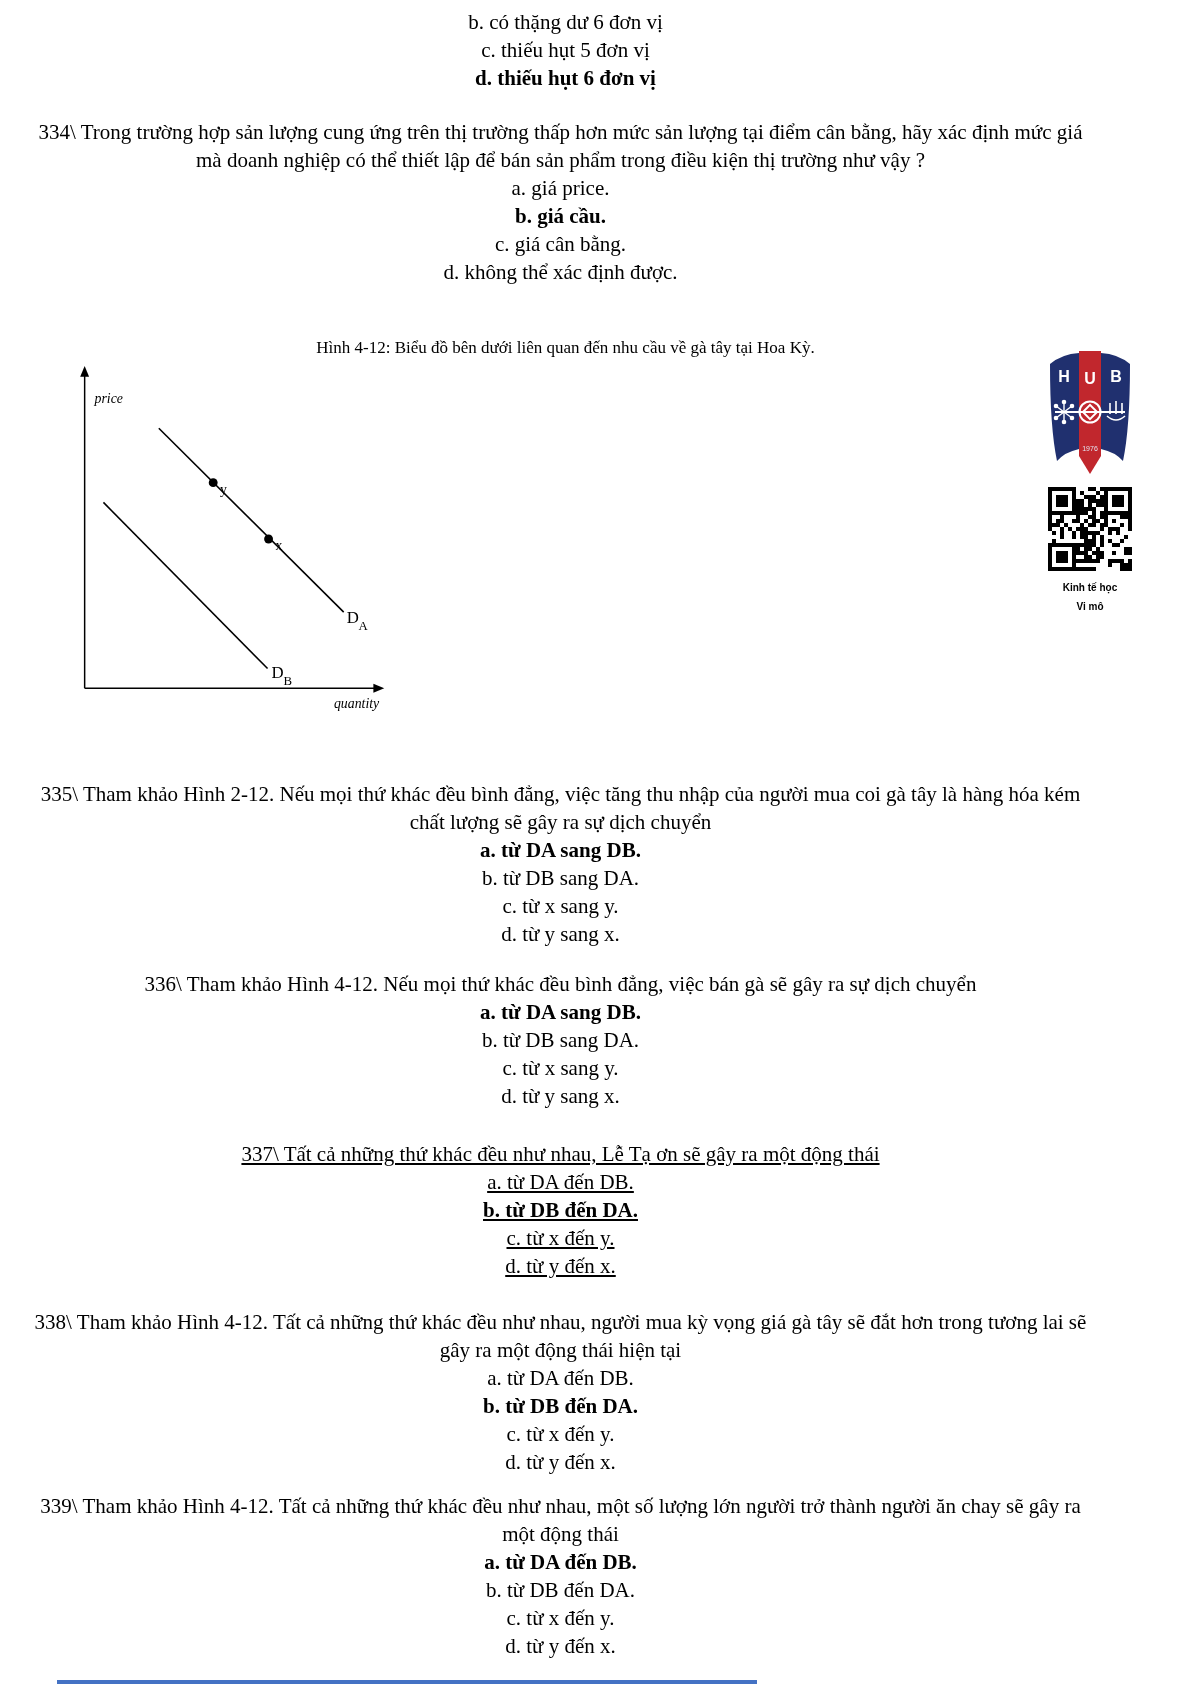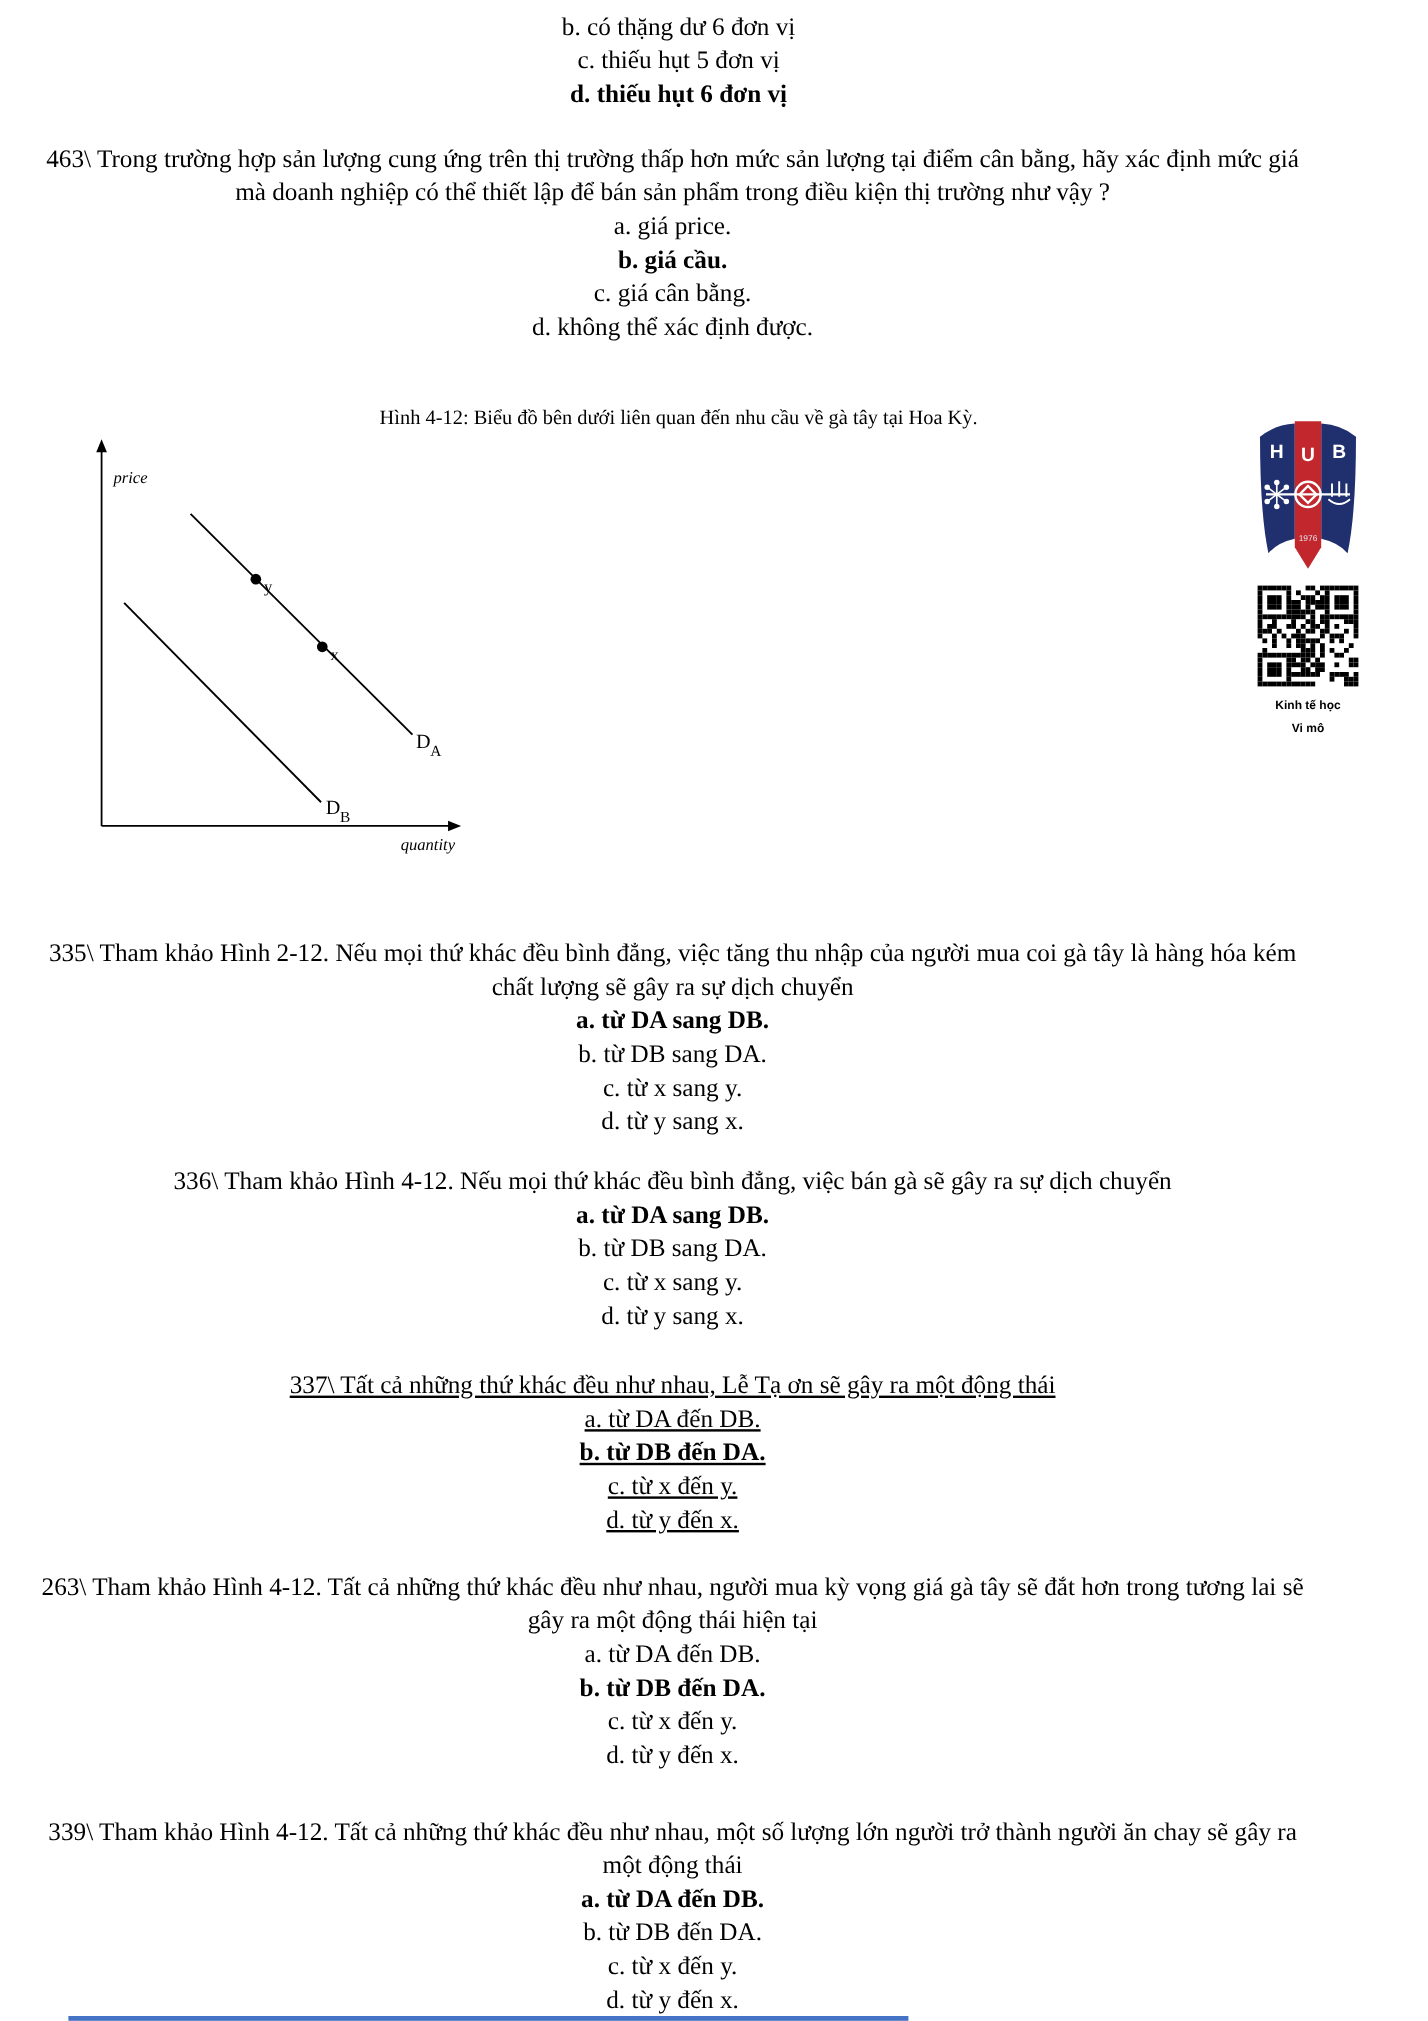--- a/index.html
+++ b/index.html
@@ -14,21 +14,21 @@
   .question .stem{font-size:21px;line-height:28px;}
   .question .opt{font-size:21px;line-height:28px;}
   #q334-slot .question{margin-top:26px;}
   #figure-block{margin-top:48px;}
   #figure-caption{font-size:17px;line-height:28px;}
   #chart-wrap{margin-left:32px;margin-top:2px;width:340px;height:352px;}
   #rest-slot > .question:nth-child(1){margin-top:64px;}
   #rest-slot > .question:nth-child(2){margin-top:22px;}
   #rest-slot > .question:nth-child(3){margin-top:30px;text-decoration:underline;}
   #rest-slot > .question:nth-child(4){margin-top:28px;}
-  #rest-slot > .question:nth-child(5){margin-top:36px;font-family:Liberation Serif, serif;}
+  #rest-slot > .question:nth-child(5){margin-top:16px;font-family:Liberation Serif, serif;}
   .chart-label{font-style:italic;font-size:14px;font-family:"Liberation Serif",serif;}
   .curve-label{font-size:17px;font-family:"Liberation Serif",serif;}
   .curve-sub{font-size:13px;font-family:"Liberation Serif",serif;}
   .pt-label{font-size:14px;font-family:"Liberation Serif",serif;}
 
   
   #badge-col{position:absolute;left:1043px;top:346px;width:94px;text-align:center;}
   #qr-box{width:86px;height:86px;margin:4px auto 0 auto;background:#fff;display:grid;
           grid-template-columns:repeat(21,4px);grid-template-rows:repeat(21,4px);
           justify-content:center;align-content:center;}
@@ -44,21 +44,21 @@
 <div class="content">
 
   <div id="prev-tail">
       <div class="tline">b. có thặng dư 6 đơn vị</div>
       <div class="tline">c. thiếu hụt 5 đơn vị</div>
       <div class="tline bold">d. thiếu hụt 6 đơn vị</div>
     </div>
 
   <div id="q334-slot">
   <div class="question">
-    <div class="stem">463\ Trong trường hợp sản lượng cung ứng trên thị trường thấp hơn mức sản lượng tại điểm cân bằng, hãy xác định mức giá mà doanh nghiệp có thể thiết lập để bán sản phẩm trong điều kiện thị trường như vậy ?</div>
+    <div class="stem">334\ Trong trường hợp sản lượng cung ứng trên thị trường thấp hơn mức sản lượng tại điểm cân bằng, hãy xác định mức giá mà doanh nghiệp có thể thiết lập để bán sản phẩm trong điều kiện thị trường như vậy ?</div>
   <div class="opt">a. giá price.</div>
         <div class="opt bold">b. giá cầu.</div>
         <div class="opt">c. giá cân bằng.</div>
         <div class="opt">d. không thể xác định được.</div>
       </div>
 </div>
 
   <div id="figure-block">
     <div id="figure-caption">Hình 4-12: Biểu đồ bên dưới liên quan đến nhu cầu về gà tây tại Hoa Kỳ.</div>
     <div id="chart-wrap">
@@ -106,21 +106,21 @@
 
   <div class="question">
     <div class="stem">337\ Tất cả những thứ khác đều như nhau, Lễ Tạ ơn sẽ gây ra một động thái</div>
   <div class="opt">a. từ DA đến DB.</div>
         <div class="opt bold">b. từ DB đến DA.</div>
         <div class="opt">c. từ x đến y.</div>
         <div class="opt">d. từ y đến x.</div>
       </div>
 
   <div class="question">
-    <div class="stem">263\ Tham khảo Hình 4-12. Tất cả những thứ khác đều như nhau, người mua kỳ vọng giá gà tây sẽ đắt hơn trong tương lai sẽ gây ra một động thái hiện tại</div>
+    <div class="stem">338\ Tham khảo Hình 4-12. Tất cả những thứ khác đều như nhau, người mua kỳ vọng giá gà tây sẽ đắt hơn trong tương lai sẽ gây ra một động thái hiện tại</div>
   <div class="opt">a. từ DA đến DB.</div>
         <div class="opt bold">b. từ DB đến DA.</div>
         <div class="opt">c. từ x đến y.</div>
         <div class="opt">d. từ y đến x.</div>
       </div>
 
   <div class="question">
     <div class="stem">339\ Tham khảo Hình 4-12. Tất cả những thứ khác đều như nhau, một số lượng lớn người trở thành người ăn chay sẽ gây ra một động thái</div>
   <div class="opt bold">a. từ DA đến DB.</div>
         <div class="opt">b. từ DB đến DA.</div>

